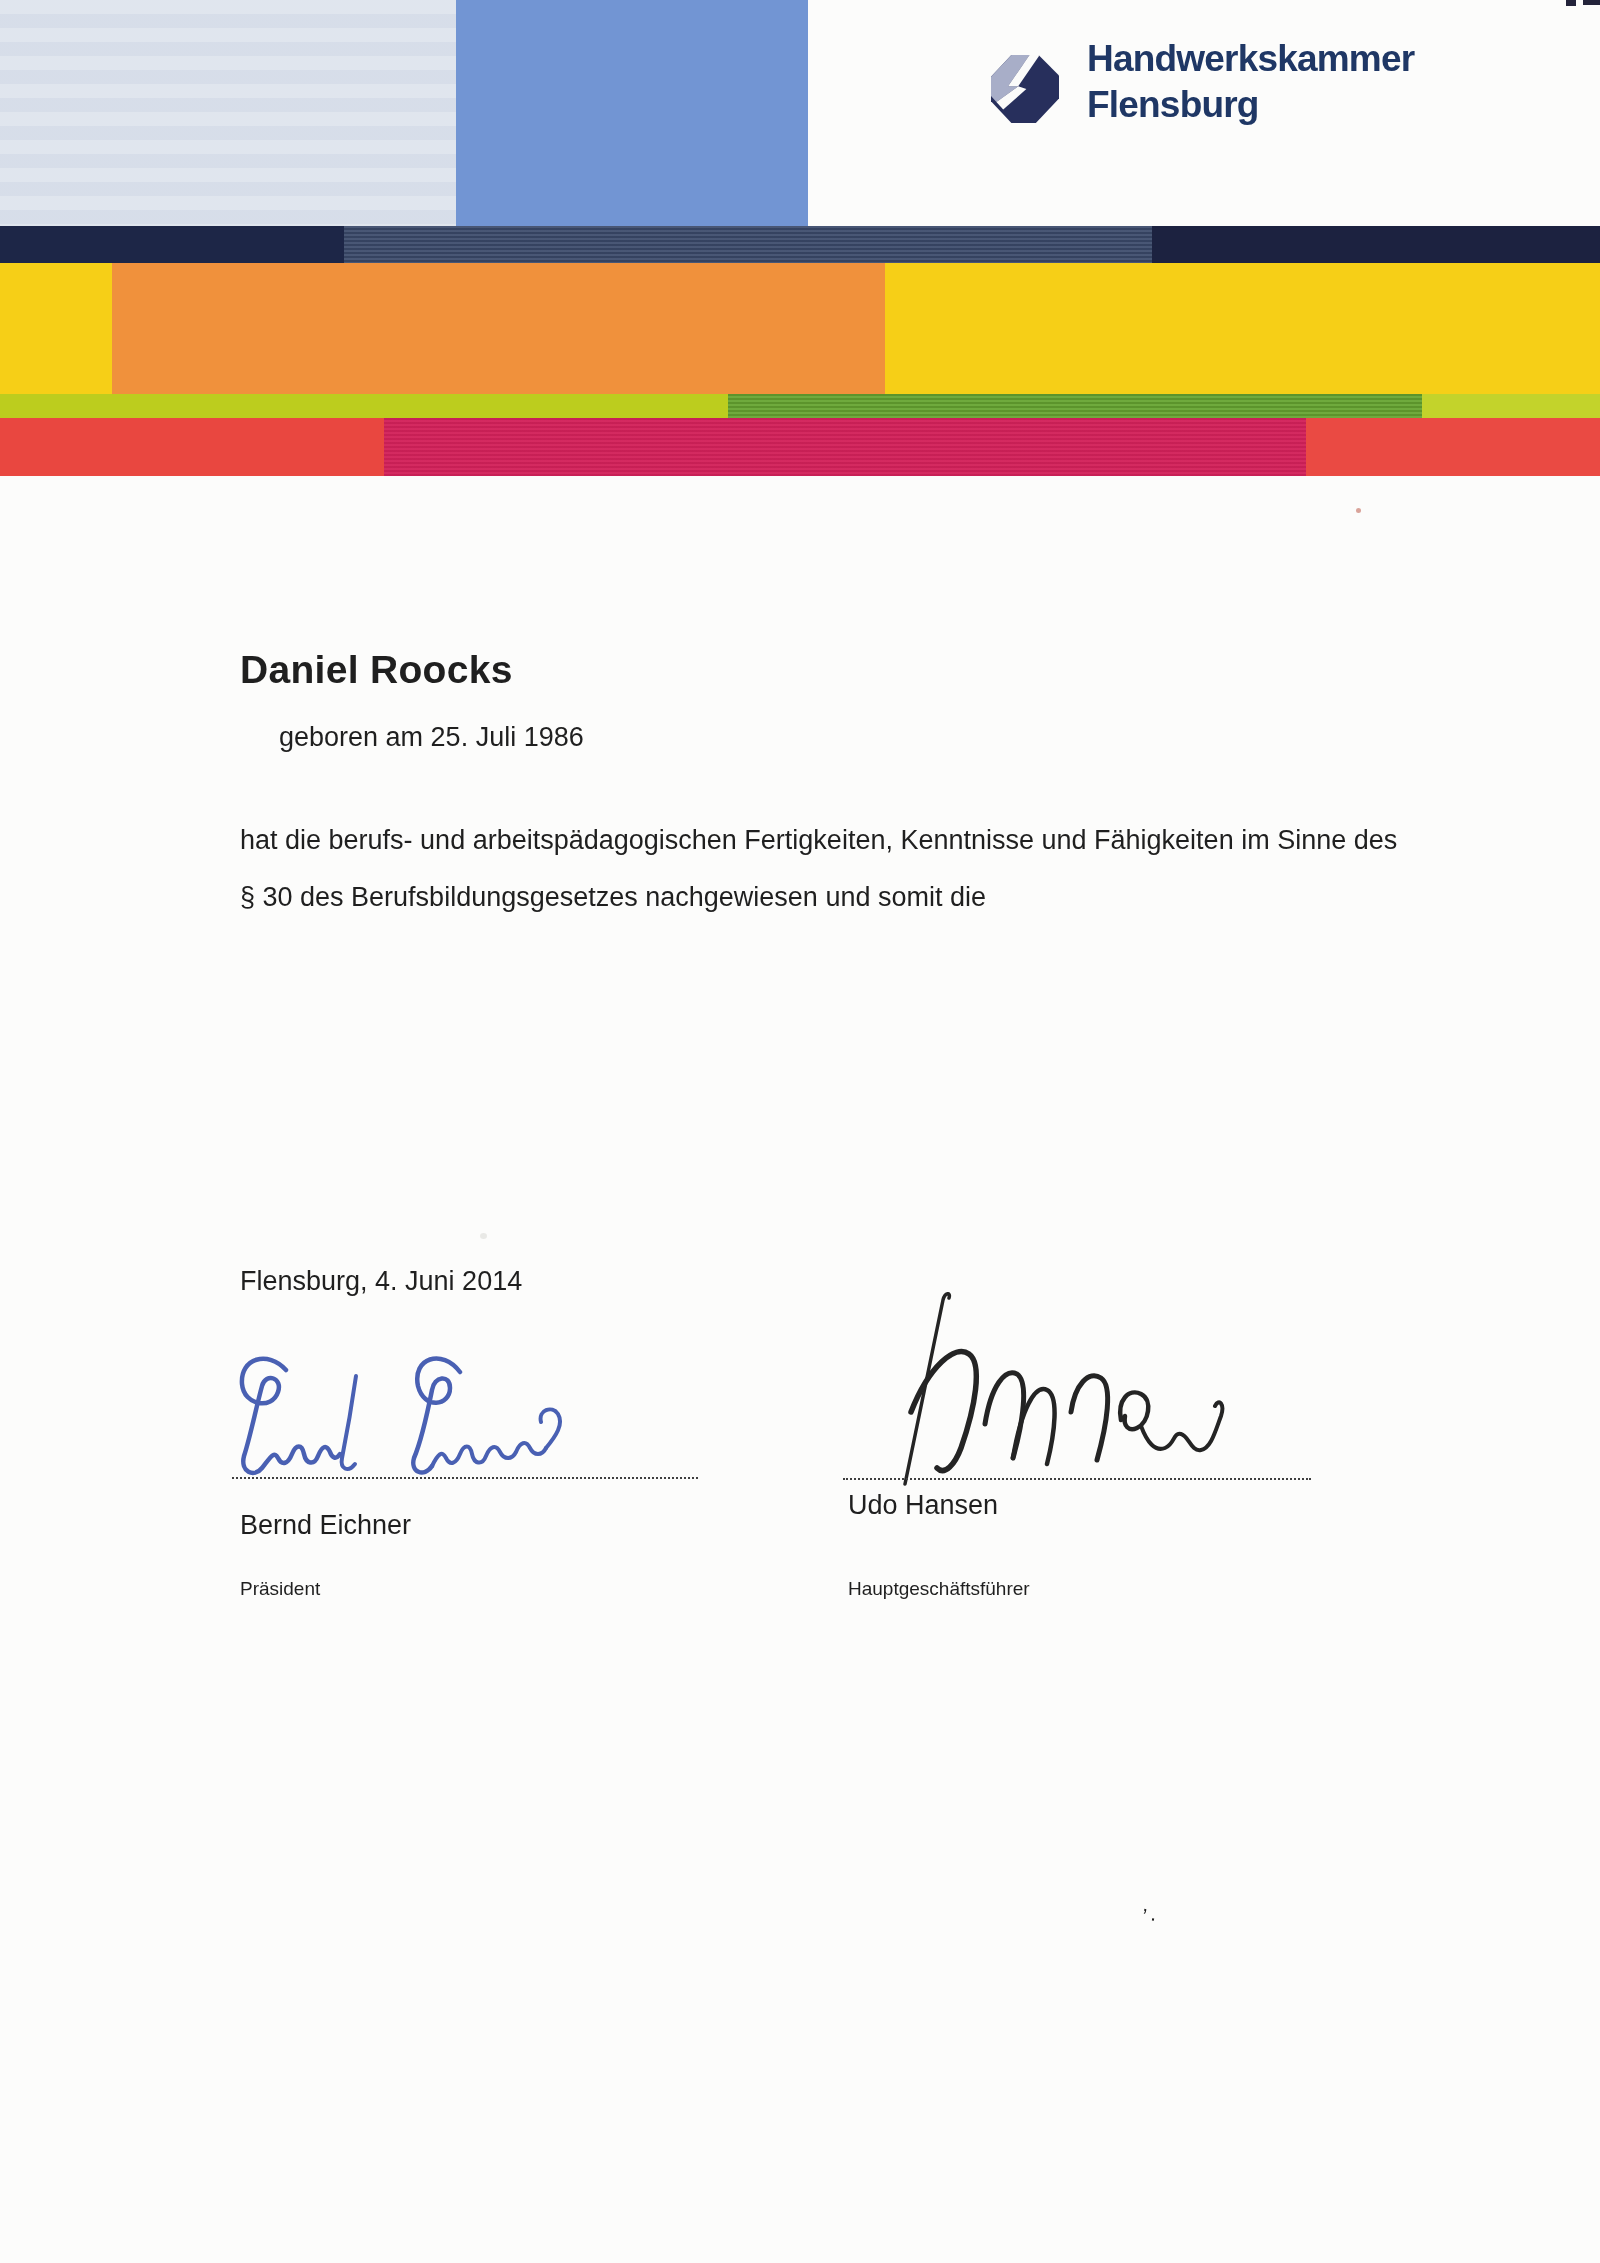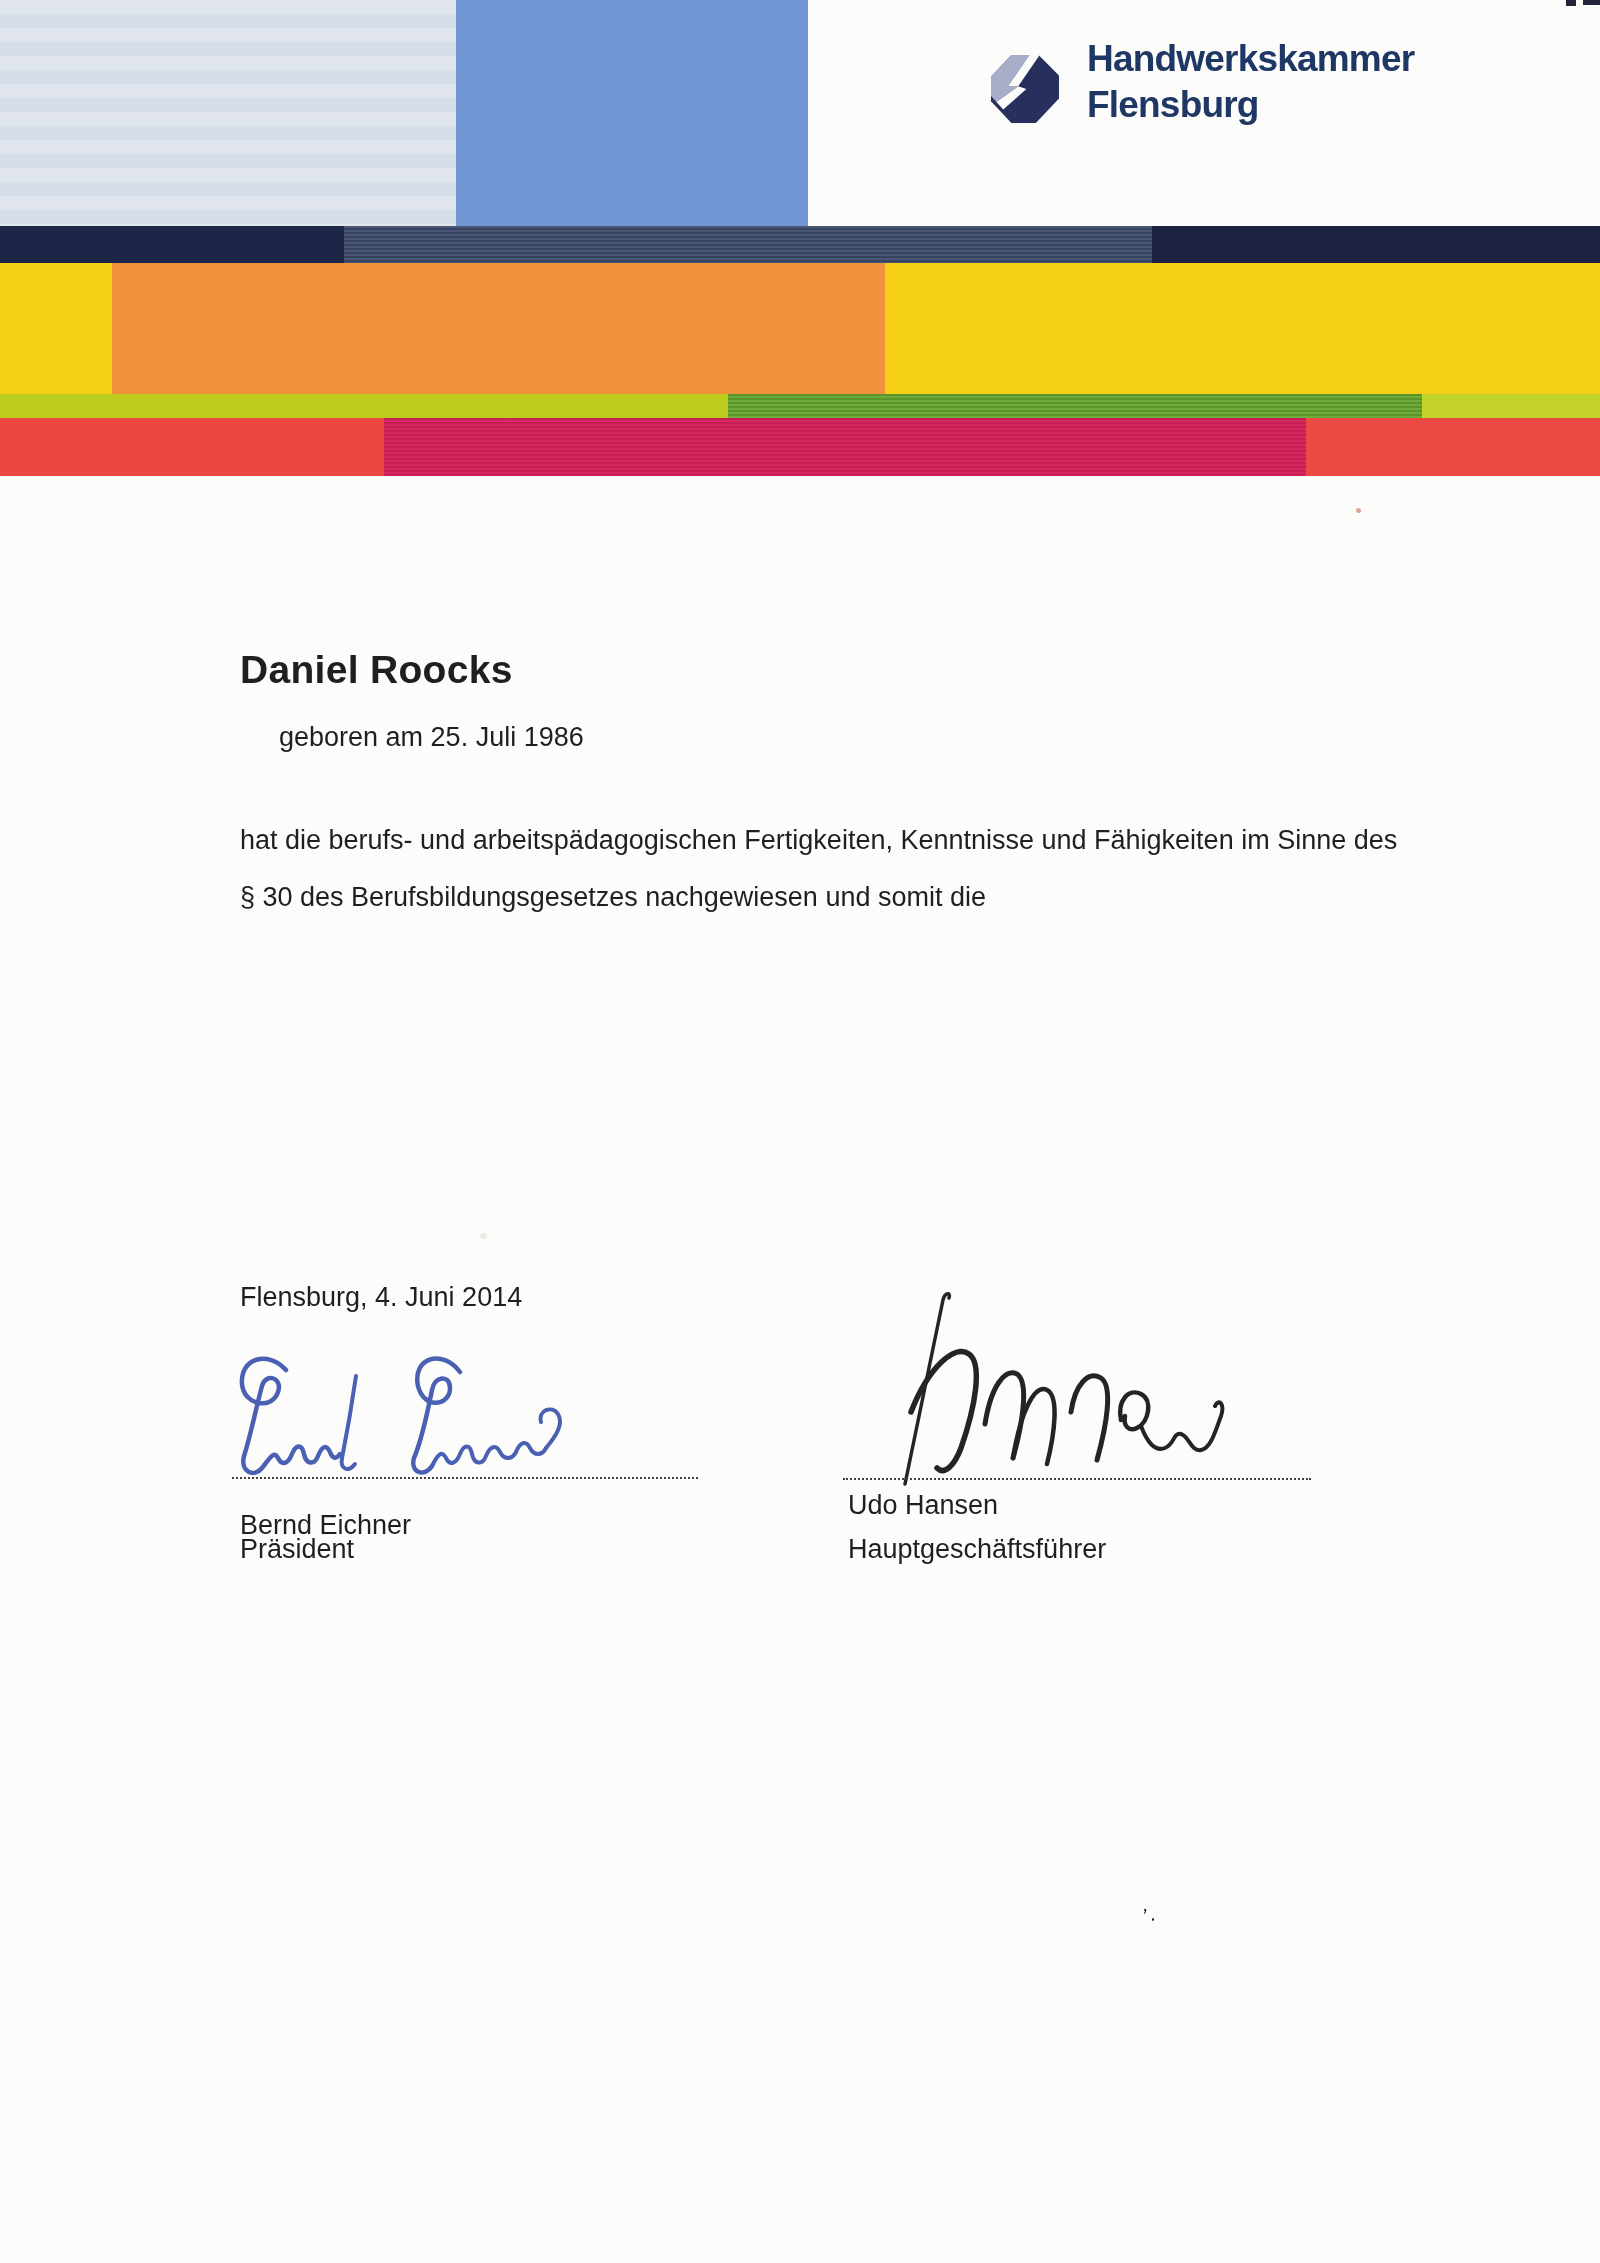--- a/index.html
+++ b/index.html
@@ -39,29 +39,29 @@
   .band-red .s1{width:384px;}
   .band-red .s2{width:922px;background-image:repeating-linear-gradient(180deg,rgba(0,0,0,.05) 0 2px,rgba(255,255,255,.04) 2px 4px);}
   .band-red .s3{width:294px;}
   
   .txt{left:240px;white-space:pre;}
   .recipient-name{top:648px;font-size:39px;font-weight:700;letter-spacing:.3px;}
   .birth-line{top:722px;font-size:27px;margin-left:39px;}
   .statement{top:812px;font-size:27px;line-height:57px;white-space:normal;width:1250px;}
   .exam-title{top:956px;font-size:39px;font-weight:700;letter-spacing:.3px;}
   .result-line{top:1153px;font-size:27px;}
-  .place-date{top:1266px;font-size:27px;margin-top:16px;}
+  .place-date{top:1266px;font-size:27px;}
   
   .dotline{height:0;border-top:2px dotted #3f3f3f;}
   .dot-left{left:232px;top:1477px;width:466px;}
   .dot-right{left:843px;top:1478px;width:468px;}
   .sig-svg-left{left:228px;top:1350px;width:340px;height:135px;}
   .sig-svg-right{left:895px;top:1292px;width:360px;height:200px;}
   .sig-name{font-size:27px;}
-  .sig-title{font-size:27px;}
+  .sig-title{font-size:19px;margin-top:44px;}
   .nm-left{left:240px;top:1490px;margin-top:20px;}
   .tt-left{left:240px;top:1534px;}
   .nm-right{left:848px;top:1490px;}
   .tt-right{left:848px;top:1534px;}
   
   .speck-dot{left:480px;top:1233px;width:7px;height:6px;border-radius:50%;background:#e9e9e6;}
   .speck-dot2{left:1356px;top:508px;width:5px;height:5px;border-radius:50%;background:#d9a39a;}
   .speck-mark{left:1142px;top:1906px;font-size:21px;color:#1b1b1b;transform:rotate(8deg);letter-spacing:3px;}
 </style>
 </head>

